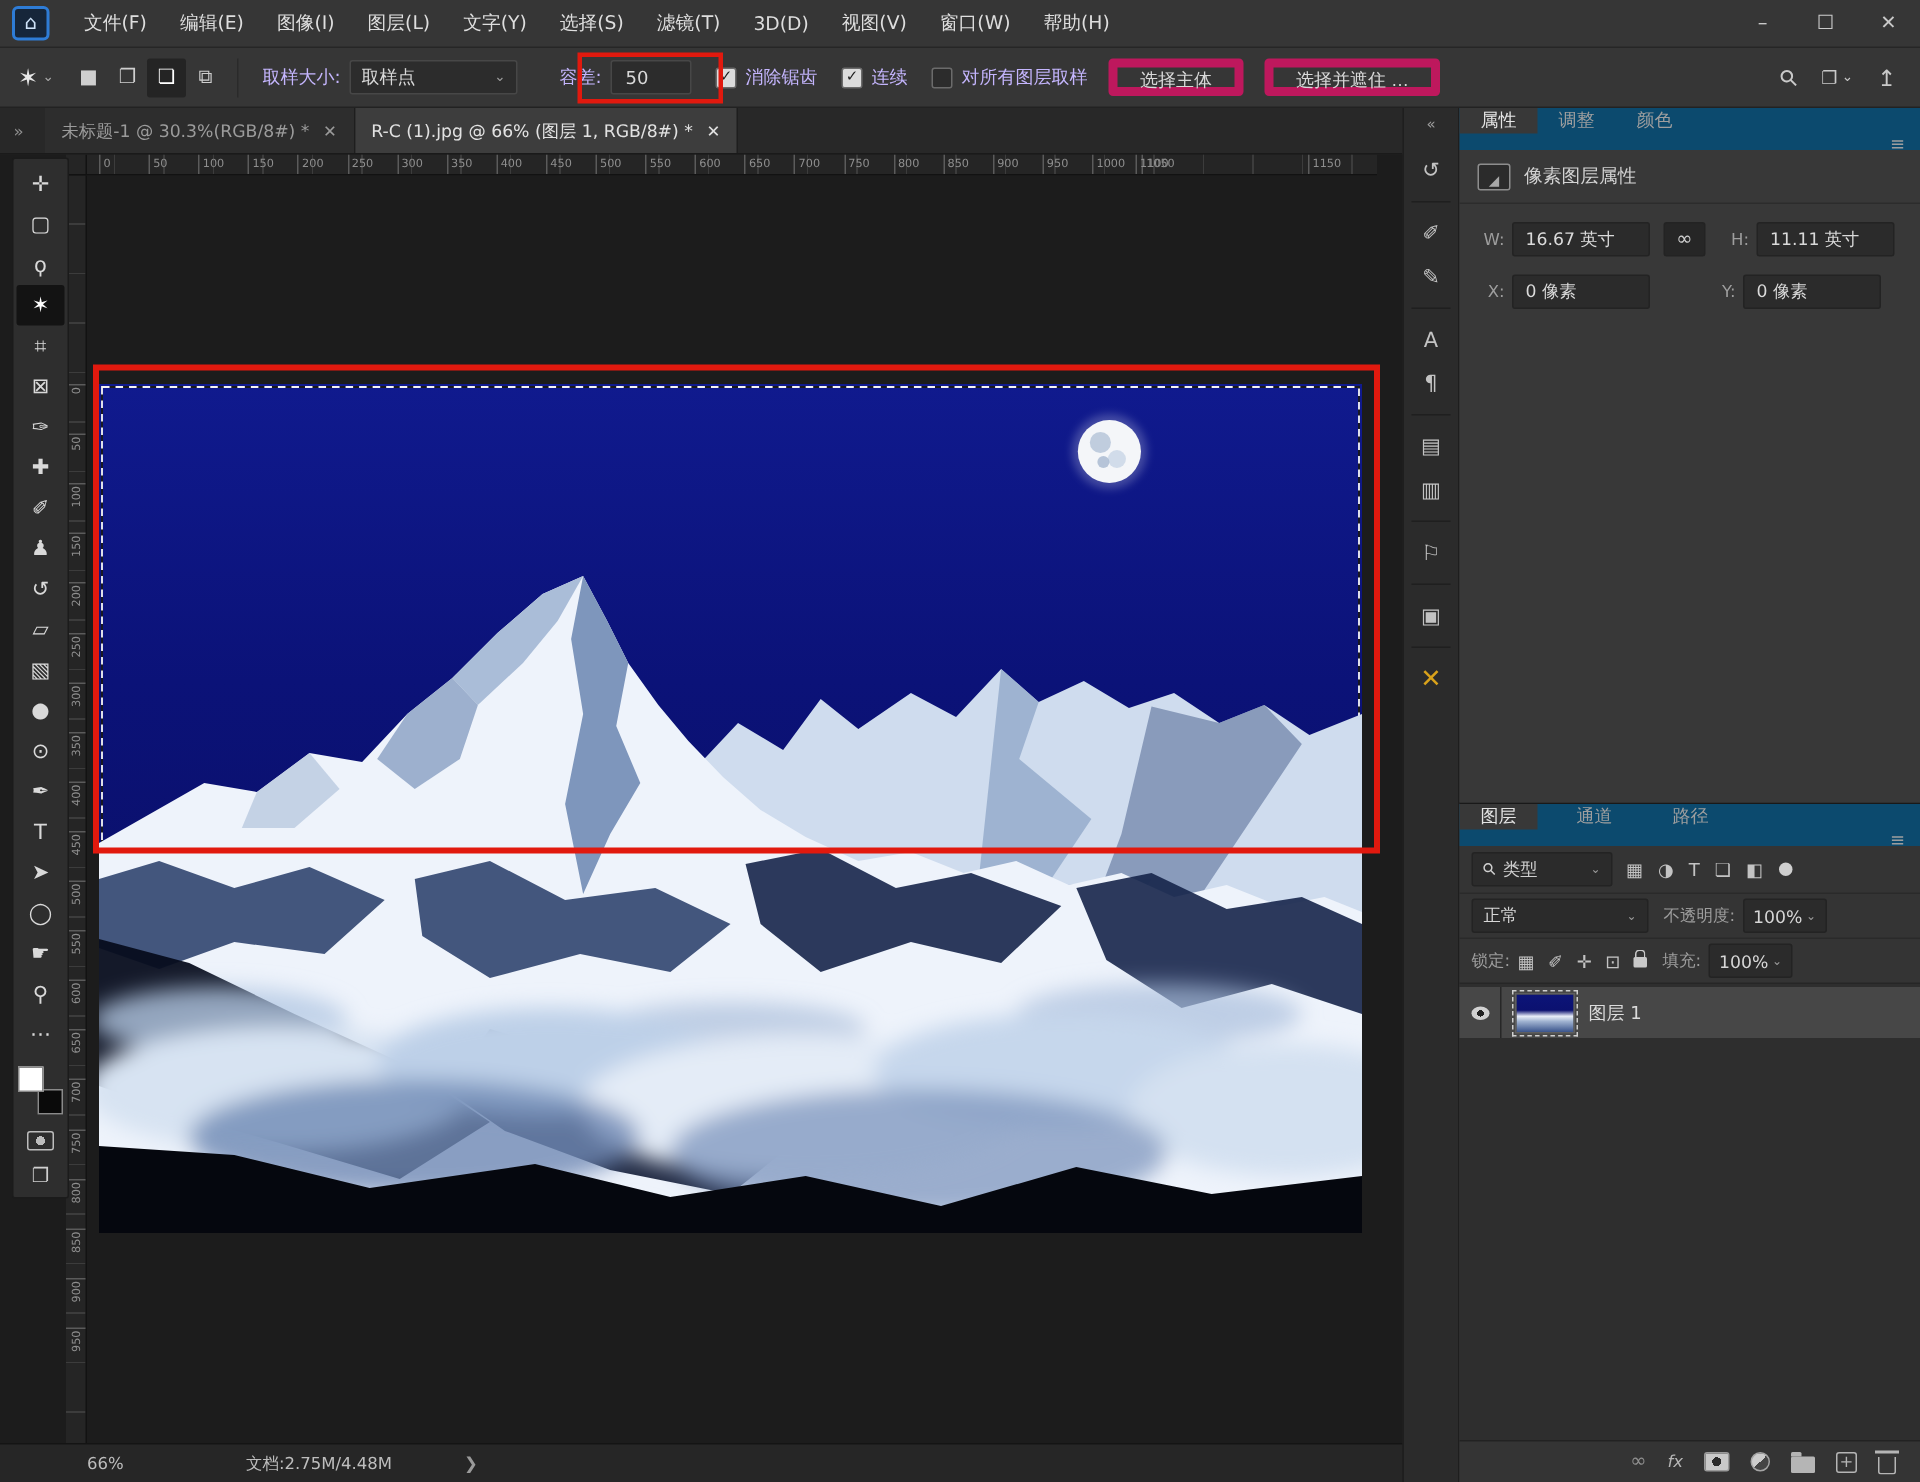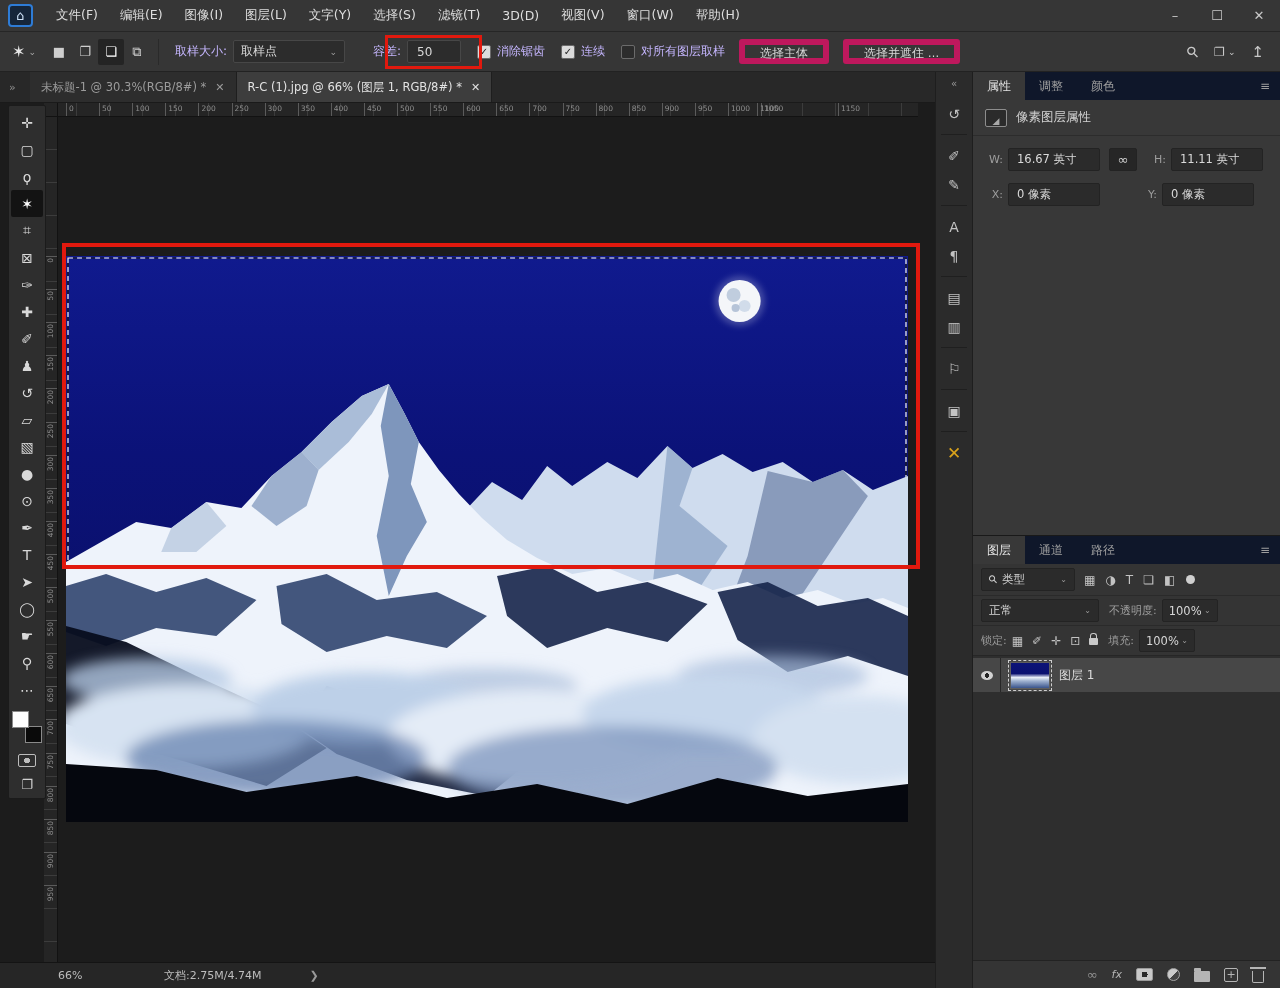--- a/index.html
+++ b/index.html
@@ -106,21 +106,21 @@
   .strip-collapse { color:#9a9a9a; font-size:10px; margin-bottom:10px; }
   .pstrip-icon { width:30px; height:29px; display:flex; align-items:center; justify-content:center;
     color:#c3c3c3; font-size:14px; }
   .pstrip-icon.grp { margin-top:13px; position:relative; }
   .pstrip-icon.grp::before { content:""; position:absolute; top:-7px; left:2px; right:2px; height:1px; background:#1f1f1f; }
   .pstrip-icon.gold { color:#d9a21b; font-weight:bold; font-size:17px; }
 
   
   .panels { width:307px; background:#343434; display:flex; flex-direction:column; }
   .panel-group { border-bottom:1px solid #191919; }
-  .panel-tabs { height:28px; background:#0f172a; display:flex; align-items:stretch; }
+  .panel-tabs { height:28px; background:#0c4a6e; display:flex; align-items:stretch;flex-direction:column; }
   .ptab { padding:0 14px; display:flex; align-items:center; font-size:12px; color:#9e9e9e; }
   .ptab.active { background:#383838; color:#e4e4e4; }
   .panel-menu { margin-left:auto; padding-right:10px; display:flex; align-items:center; color:#9e9e9e; font-size:12px; }
   .props-body { background:#383838; height:435px; }
   .props-sub { display:flex; align-items:center; gap:9px; height:36px; padding:0 12px; border-bottom:1px solid #2c2c2c; }
   .icn-imgthumb { width:22px; height:18px; border:1px solid #8d8d8d; border-radius:2px; background:#2b2b2b;
     display:flex; align-items:flex-end; justify-content:center; color:#a8a8a8; font-size:9px; overflow:hidden; }
   .props-sub-label { font-size:12.5px; color:#d2d2d2; }
   .props-fields { padding:12px 10px; }
   .pf-row { display:flex; align-items:center; margin-bottom:12px; }
@@ -297,21 +297,21 @@
           <span class="htick" style="left: 452.3px;">650</span>
           <span class="htick" style="left: 485.4px;">700</span>
           <span class="htick" style="left: 518.5px;">750</span>
           <span class="htick" style="left: 551.6px;">800</span>
           <span class="htick" style="left: 584.7px;">850</span>
           <span class="htick" style="left: 617.8px;">900</span>
           <span class="htick" style="left: 650.9px;">950</span>
           <span class="htick" style="left: 684px;">1000</span>
           <span class="htick" style="left: 717.1px;">1050</span>
           <span class="htick" style="left: 713px;">1100</span>
-          <span class="htick" style="left: 794px;">1150</span>
+          <span class="htick" style="left: 828px;">1150</span>
         </div>
       <div class="ruler-v">
           <span class="vtick" style="top: 139px;">
             <b>0</b>
           </span>
           <span class="vtick" style="top: 172.1px;">
             <b>50</b>
           </span>
           <span class="vtick" style="top: 205.2px;">
             <b>100</b>
@@ -502,21 +502,21 @@
             <ellipse cx="545" cy="512" rx="165" ry="42" fill="#7e96bd" opacity="0.75"></ellipse>
           </g>
           <polygon fill="#05070e" points="0,508 90,514 180,536 290,520 380,542 470,528 560,548 650,522 740,540 840,528 840,566 0,566"></polygon>
         </svg>
       </div>
 
       <div class="red-box-canvas"></div>
 
       <div class="status-bar">
         <span class="status-zoom">66%</span>
-        <span class="status-doc">文档:2.75M/4.74M</span>
+        <span class="status-doc">文档:2.75M/4.48M</span>
         <span class="status-chev">❯</span>
       </div>
     </div>
   </div>
 
   <div class="panel-strip">
     <span class="strip-collapse">«</span>
     <span style="display:flex;flex-direction:column;align-items:center;">
 
     <span class="pstrip-icon">
@@ -583,21 +583,21 @@
             <span class="pf-gap"></span>
             <span class="pf-label">Y:</span>
             <span class="pf-box">0 像素</span>
           </div>
         </div>
       </div>
     </div>
 
     <div class="panel-layers">
       <div class="panel-tabs">
-        <span style="display:flex;">
+        <span style="display:flex;gap:12px;">
 
         <span class="ptab active">图层</span>
             <span class="ptab">通道</span>
             <span class="ptab">路径</span>
           </span>
         <span class="panel-menu">≡</span>
       </div>
 
       <div class="lay-row1">
         <span class="search-sel">

